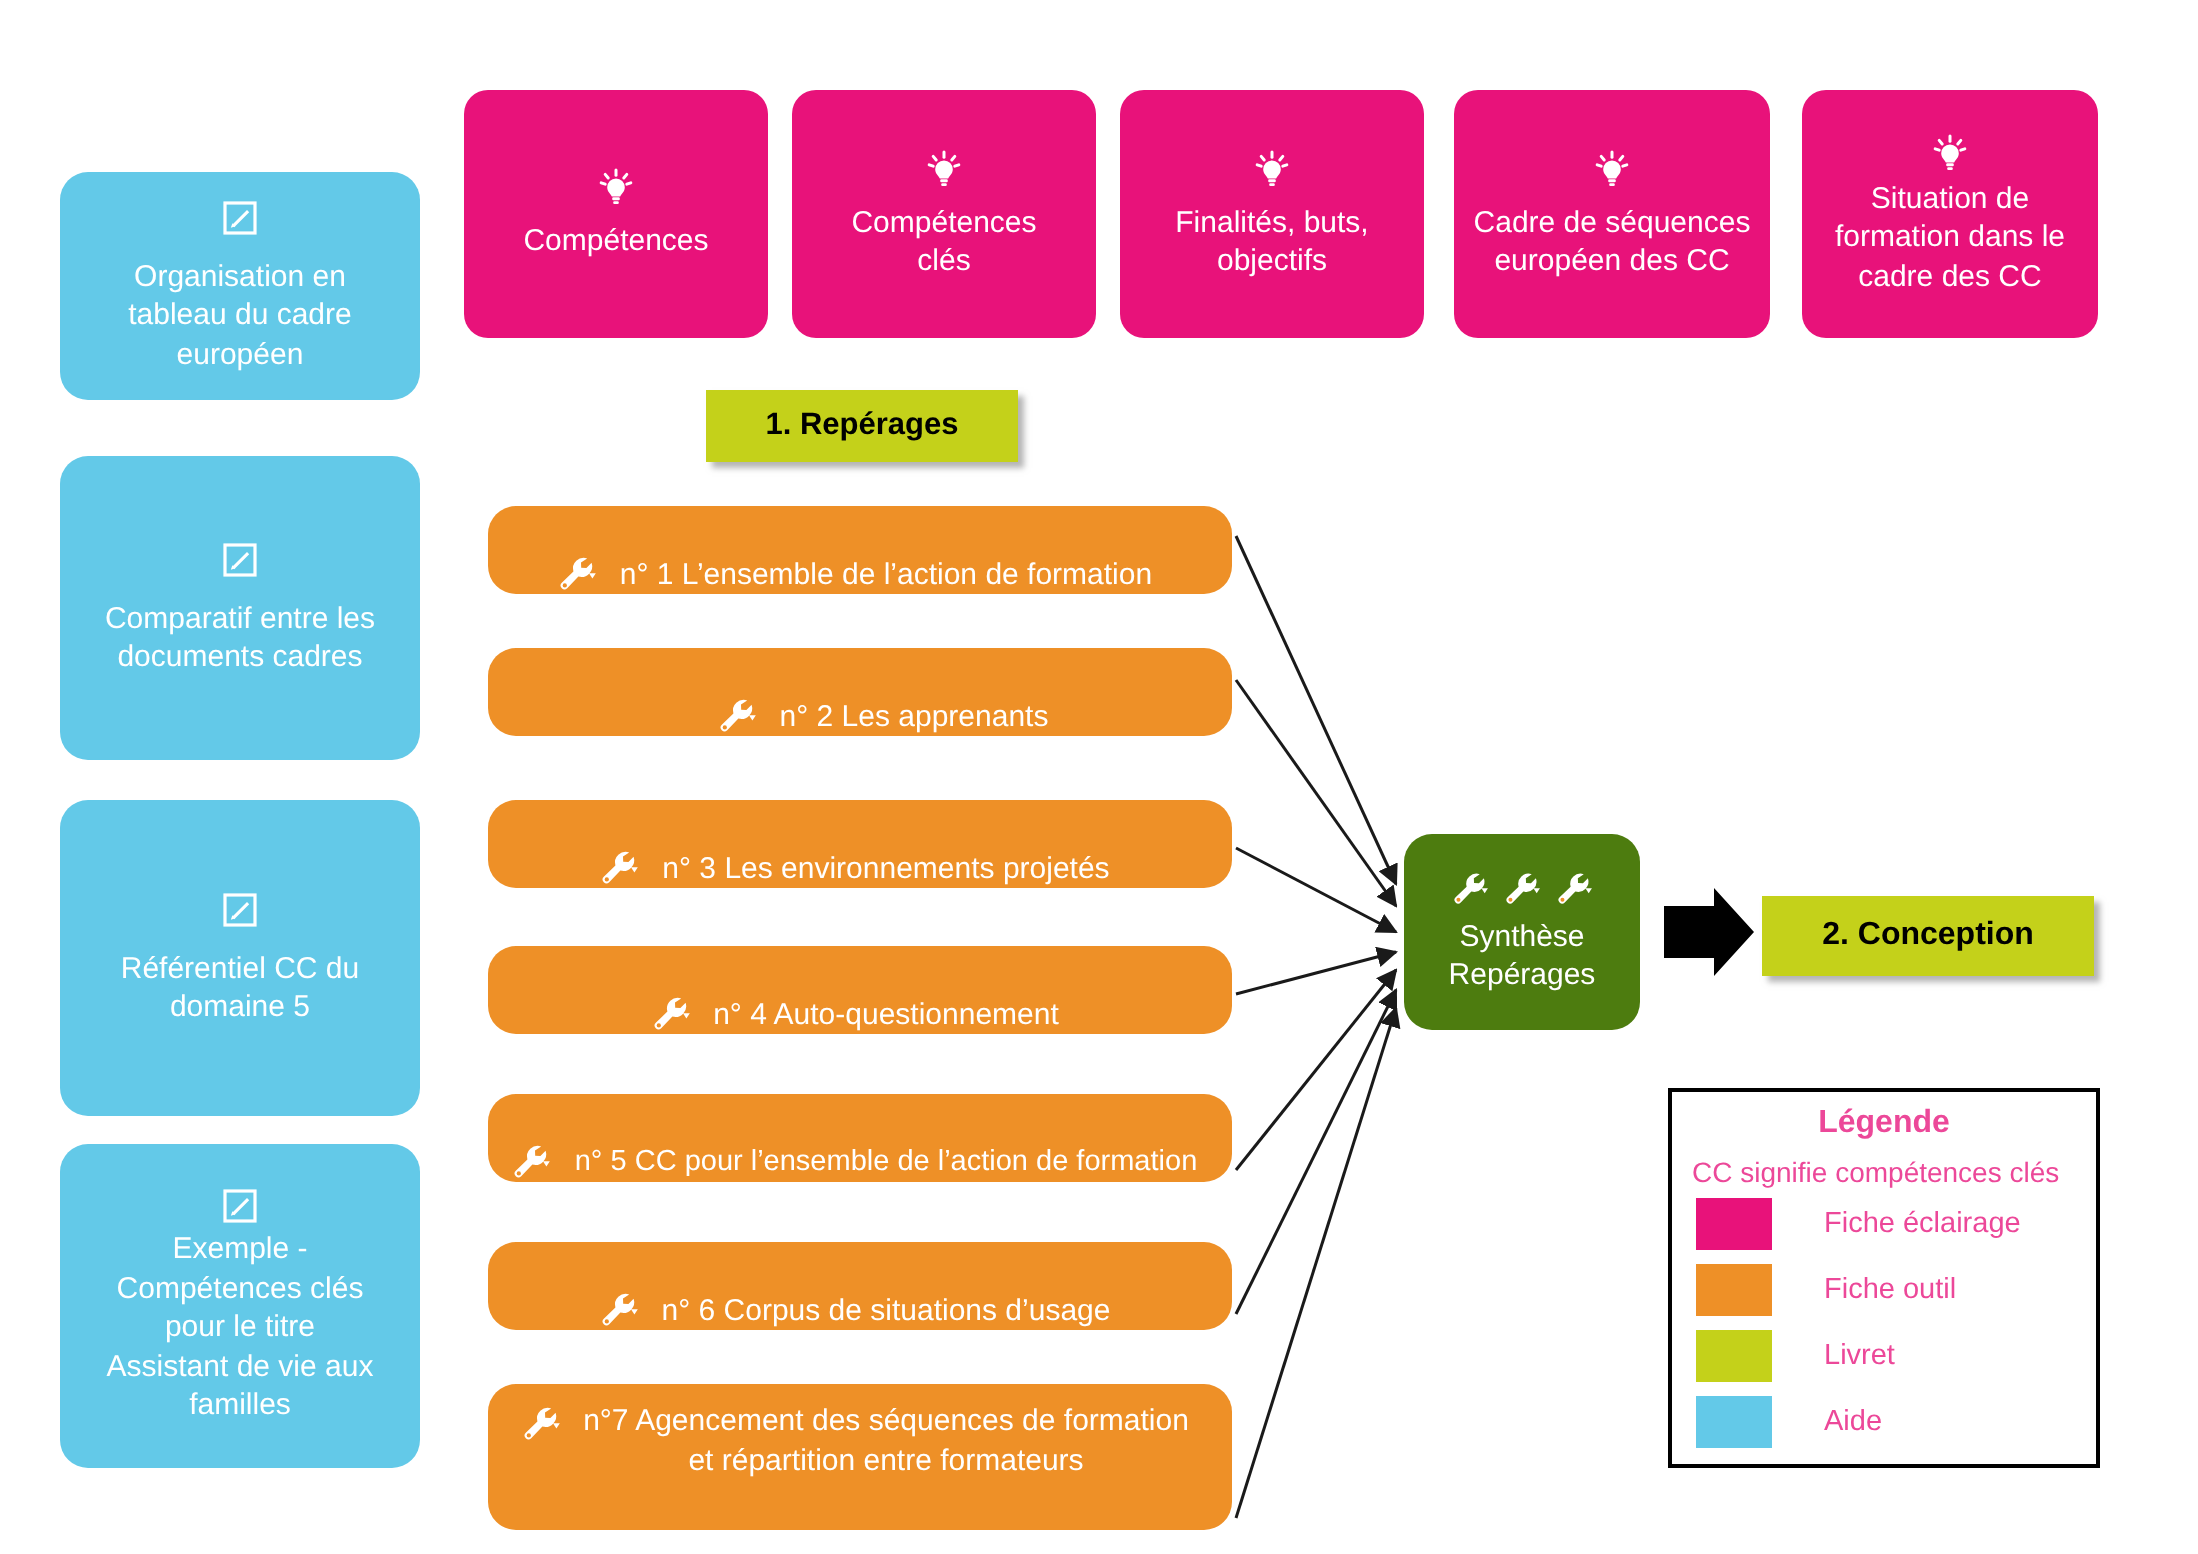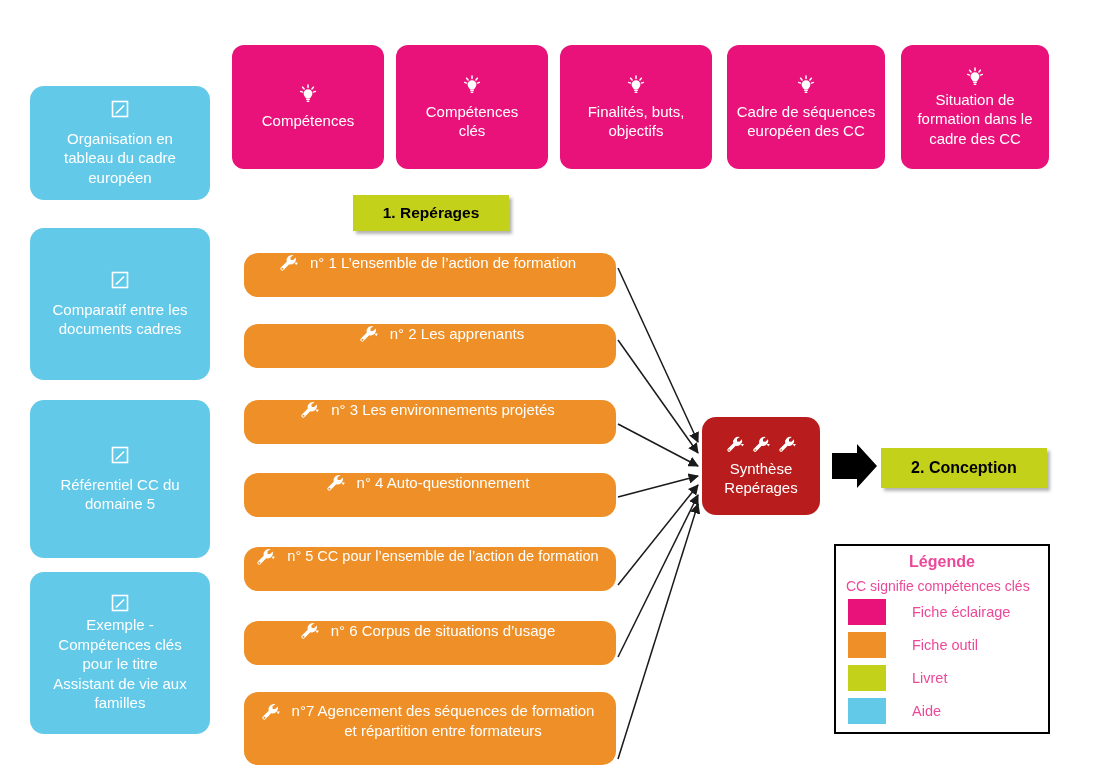--- a/index.html
+++ b/index.html
@@ -29,28 +29,28 @@
   
   .pink{
     background:#E8127A;width:152px;height:124px;border-radius:12px;
     font-size:15px;
   }
   .pink .ico{margin-bottom:6px;}
 
   
   .outil{
     background:#EE9027;border-radius:14px;
-    font-size:15px;flex-direction:row;align-items:flex-start;justify-content:center;
+    font-size:15px;flex-direction:row;align-items:flex-end;justify-content:center;
   }
   .outil .ico{margin-right:4px;flex:0 0 auto;}
   .outil .lbl{display:inline-block;}
 
   
   .synthese{
-    background:#b91c1c;border-radius:14px;font-size:15px;
+    background:#4d7c0f;border-radius:14px;font-size:15px;
   }
   .synthese .icos{display:flex;gap:5px;margin-bottom:5px;}
 
   
   .livret{
     position:absolute;background:#C4D11A;color:#000000;
     display:flex;align-items:center;justify-content:center;
     font-size:15.5px;font-weight:bold;box-sizing:border-box;
     box-shadow:3px 3px 3px rgba(120,120,120,0.55);
   }

